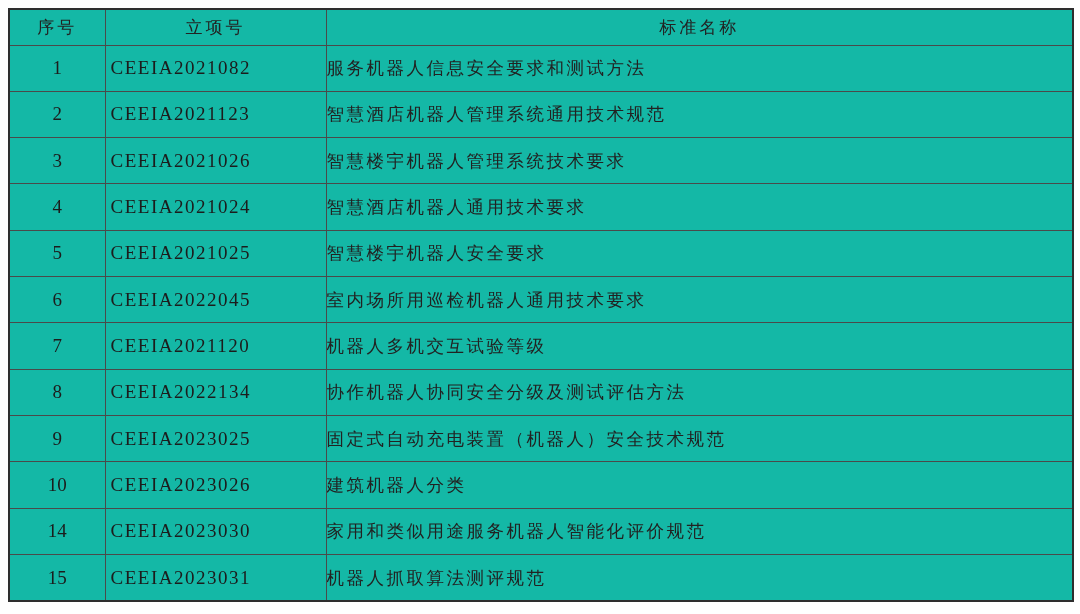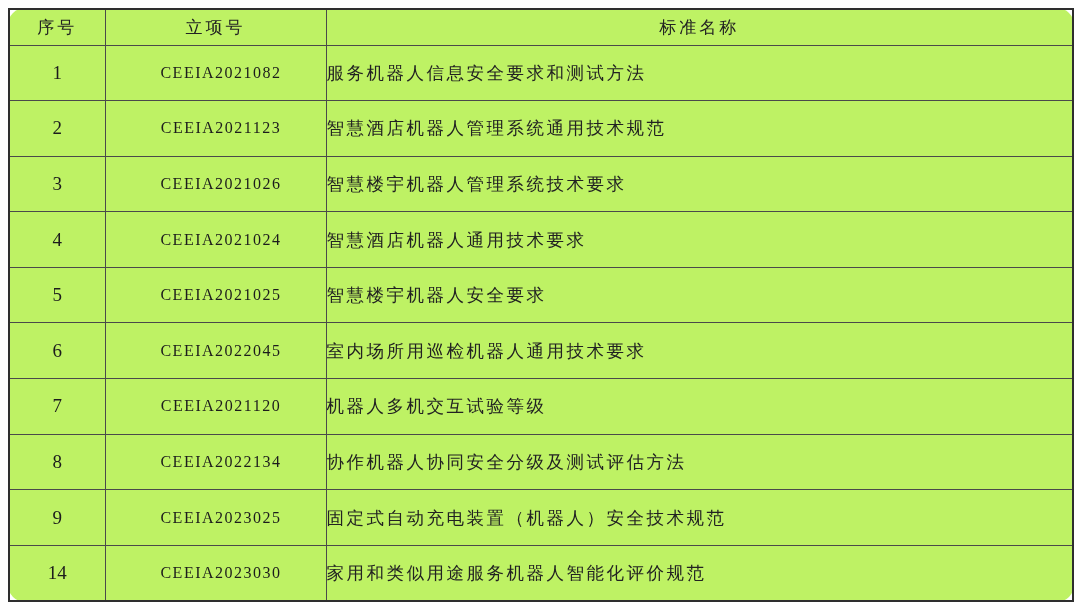--- a/index.html
+++ b/index.html
@@ -15,22 +15,21 @@
     color: #1f1f1f;
   }
   .standards-table {
     position: absolute;
     left: 8px;
     top: 8px;
     width: 1064px;
     height: 594px;
     border-collapse: collapse;
     table-layout: fixed;
-    background: #bef264;
-    border-radius: 17px;
+    background: #14b8a6;
   }
   .standards-table th,
   .standards-table td {
     border: 1px solid #4a4a4a;
     padding: 0;
     overflow: hidden;
     white-space: nowrap;
     font-weight: normal;
   }
   .standards-table {
@@ -47,23 +46,23 @@
     font-size: 17px;
     letter-spacing: 3px;
     color: #222222;
   }
   td.cell-seq {
     text-align: center;
     font-size: 19px;
     color: #1c1c1c;
   }
   td.cell-code {
-    text-align: center;
-    padding-left: 11px;
-    font-size: 16px;
+    text-align: left;
+    padding-left: 5px;
+    font-size: 19px;
     letter-spacing: 1.5px;
     color: #1c1c1c;
   }
   td.cell-name {
     text-align: left;
     font-size: 17.5px;
     letter-spacing: 2.5px;
     color: #222222;
   }
 </style>
@@ -123,18 +122,28 @@
         <td class="cell-seq">8</td>
         <td class="cell-code">CEEIA2022134</td>
         <td class="cell-name">协作机器人协同安全分级及测试评估方法</td>
       </tr>
       <tr>
         <td class="cell-seq">9</td>
         <td class="cell-code">CEEIA2023025</td>
         <td class="cell-name">固定式自动充电装置（机器人）安全技术规范</td>
       </tr>
       <tr>
+        <td class="cell-seq">10</td>
+        <td class="cell-code">CEEIA2023026</td>
+        <td class="cell-name">建筑机器人分类</td>
+      </tr>
+      <tr>
         <td class="cell-seq">14</td>
         <td class="cell-code">CEEIA2023030</td>
         <td class="cell-name">家用和类似用途服务机器人智能化评价规范</td>
+      </tr>
+      <tr>
+        <td class="cell-seq">15</td>
+        <td class="cell-code">CEEIA2023031</td>
+        <td class="cell-name">机器人抓取算法测评规范</td>
       </tr>
     </tbody>
 </table>
 
 </body></html>

